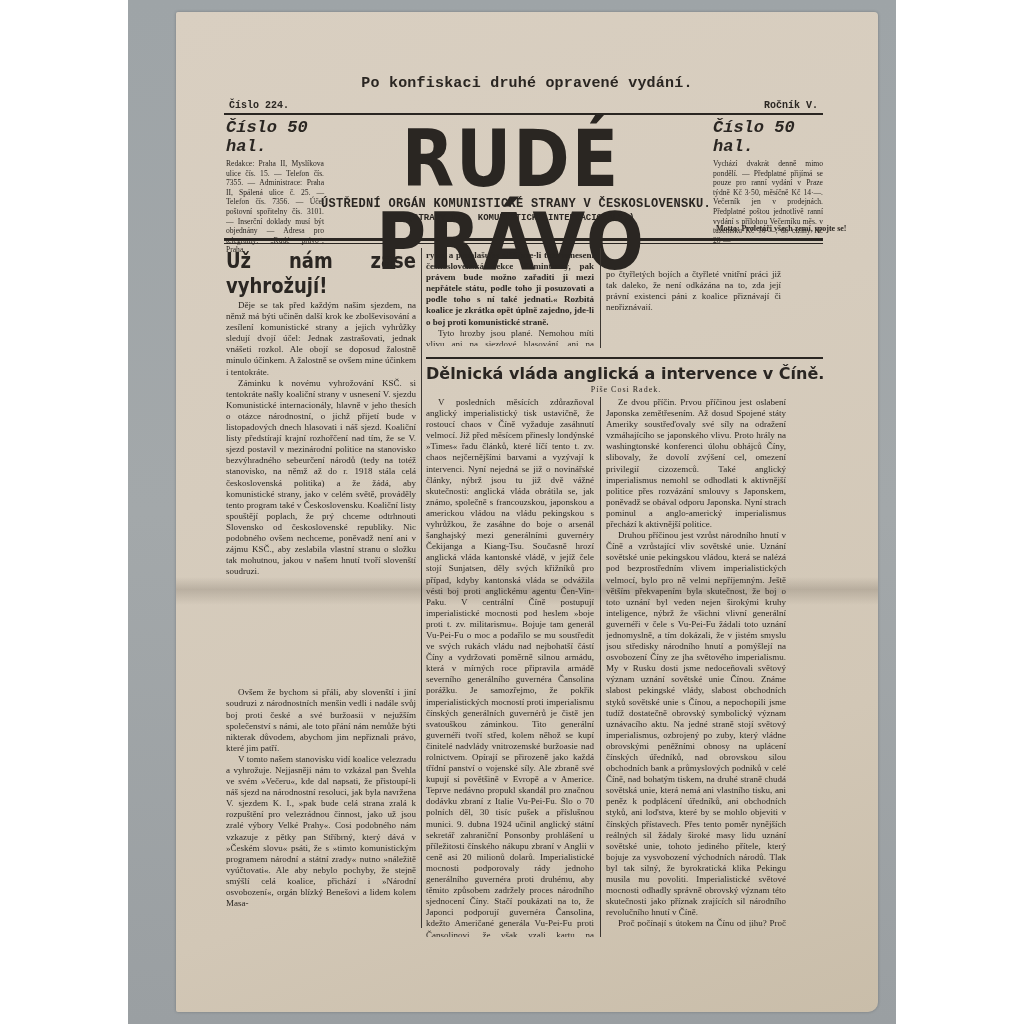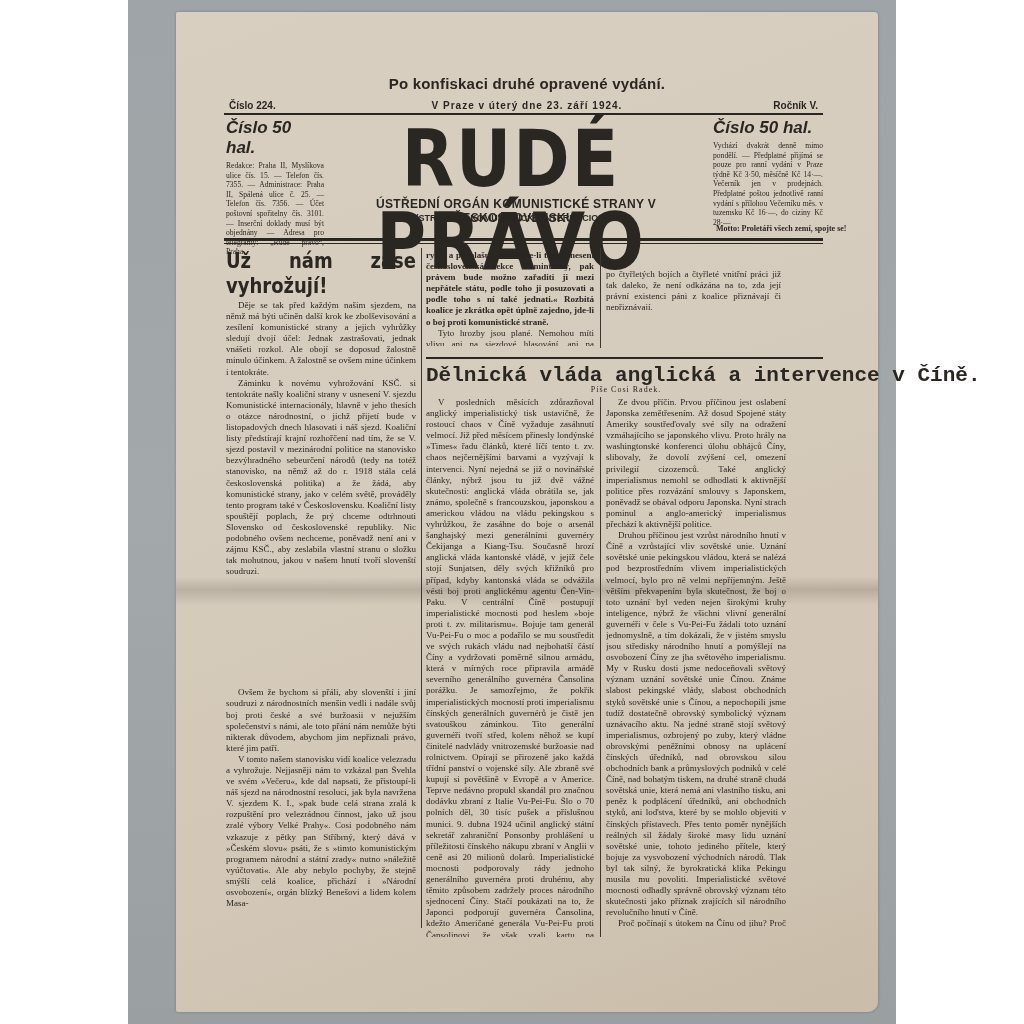--- a/index.html
+++ b/index.html
@@ -18,21 +18,21 @@
     box-shadow:0 0 3px rgba(0,0,0,0.25);
     color:#2a2622;
     border-radius:2px 4px 10px 2px;
   }
   .paper::after {
     content:""; position:absolute; left:0; right:0; top:565px; height:28px;
     background:linear-gradient(180deg,rgba(0,0,0,0) 0%,rgba(60,50,40,0.18) 45%,rgba(0,0,0,0) 100%);
     pointer-events:none;
   }
   .abs { position:absolute; }
-  .sans { font-family:Liberation Sans, sans-serif; }
+  .sans { font-family:Liberation Mono, monospace; }
   .kicker { left:0; right:0; top:63px; text-align:center; font-weight:bold; font-size:15px; letter-spacing:0.2px; }
   .issue-no { left:53px; top:88px; font-size:10px; font-weight:bold; }
   .dateline { left:0; right:0; top:88px; text-align:center; font-size:10px; font-weight:bold; letter-spacing:1px; }
   .volume { right:60px; top:88px; font-size:10px; font-weight:bold; }
   .rule { background:#2a2622; }
   .price { font-style:italic; font-weight:bold; font-size:17px; }
   .ear { font-size:7.6px; line-height:9.6px; text-align:justify; }
   .masthead {
     left:160px; top:106px; width:350px; text-align:center;
     font-family:"DejaVu Sans", sans-serif; font-weight:bold;
@@ -49,21 +49,20 @@
 </style>
 </head>
 <body>
 
 <div class="backdrop"></div>
 
 <div class="paper">
 
   <div class="abs kicker sans">Po konfiskaci druhé opravené vydání.</div>
   <div class="abs issue-no sans">Číslo 224.</div>
-  <div class="abs dateline sans">V Praze v úterý dne 23. září 1924.</div>
   <div class="abs volume sans">Ročník V.</div>
   <div class="abs rule" style="left:48px; right:55px; top:101px; height:2px;"></div>
 
   <div class="abs" style="left:50px; top:106px; width:98px;">
     <div class="price sans">Číslo 50 hal.</div>
     <div class="ear" style="margin-top:3px;">Redakce: Praha II, Myslíkova ulice čís. 15. — Telefon čís. 7355. — Administrace: Praha II, Spálená ulice č. 25. — Telefon čís. 7356. — Účet poštovní spořitelny čís. 3101. — Inserční doklady musí být objednány — Adresa pro telegramy: „Rudé právo“, Praha.</div>
   </div>
 
   <div class="abs masthead">RUDÉ PRÁVO</div>
   <div class="abs subtitle sans">ÚSTŘEDNÍ ORGÁN KOMUNISTICKÉ STRANY V ČESKOSLOVENSKU.</div>
@@ -93,21 +92,21 @@
     <p style="text-indent:0;font-weight:bold;">ryka, a prohlašuje: »Přijme-li tato usnesení československá sekce Kominterny, pak právem bude možno zařaditi ji mezi nepřátele státu, podle toho ji posuzovati a podle toho s ní také jednati.« Rozbitá koalice je zkrátka opět úplně zajedno, jde-li o boj proti komunistické straně.</p>
     <p>Tyto hrozby jsou plané. Nemohou míti vlivu ani na sjezdové hlasování, ani na názorovou jednotu naší strany. Naše strana je</p>
   </div>
   <div class="abs vline" style="left:424px; top:236px; height:100px;"></div>
 
   <div class="abs col" style="left:430px; top:238px; width:175px; height:60px; overflow:hidden;">
     <p style="text-indent:0;margin-top:19px;">po čtyřletých bojích a čtyřleté vnitřní práci již tak daleko, že není odkázána na to, zda její právní existenci páni z koalice přiznávají či nepřiznávají.</p>
   </div>
 
   <div class="abs rule" style="left:250px; right:55px; top:345px; height:2px;"></div>
-  <div class="abs headline" style="left:250px; top:352px; width:400px; font-size:21px; white-space:nowrap;font-family:Liberation Mono, monospace;">Dělnická vláda anglická a intervence v Číně.</div>
+  <div class="abs headline" style="left:250px; top:352px; width:400px; font-size:16px; white-space:nowrap;">Dělnická vláda anglická a intervence v Číně.</div>
   <div class="abs" style="left:250px; top:373px; width:400px; text-align:center; font-size:8px; letter-spacing:1px;">Píše Cosi Radek.</div>
 
   <div class="abs col" style="left:250px; top:385px; width:168px; height:540px; overflow:hidden;">
     <p>V posledních měsících zdůrazňoval anglický imperialistický tisk ustavičně, že rostoucí chaos v Číně vyžaduje zasáhnutí velmocí. Již před měsícem přinesly londýnské »Times« řadu článků, které líčí tento t. zv. chaos nejčernějšími barvami a vyzývají k intervenci. Nyní nejedná se již o novinářské články, nýbrž jsou tu již dvě vážné skutečnosti: anglická vláda obrátila se, jak známo, společně s francouzskou, japonskou a americkou vládou na vládu pekingskou s vyhrůžkou, že zasáhne do boje o arsenál šanghajský mezi generálními guvernéry Čekijanga a Kiang-Tsu. Současně hrozí anglická vláda kantonské vládě, v jejíž čele stojí Sunjatsen, děly svých křižníků pro případ, kdyby kantonská vláda se odvážila vésti boj proti anglickému agentu Čen-Vin-Paku. V centrální Číně postupují imperialistické mocnosti pod heslem »boje proti t. zv. militarismu«. Bojuje tam generál Vu-Pei-Fu o moc a podařilo se mu soustředit ve svých rukách vládu nad nejbohatší částí Číny a vydržovati poměrně silnou armádu, která v mírných roce připravila armádě severního generálního guvernéra Čansolina porážku. Je samozřejmo, že pokřik imperialistických mocností proti imperialismu čínských generálních guvernérů je čistě jen svatouškou záminkou. Tito generální guvernéři tvoří střed, kolem něhož se kupí činitelé nadvlády vnitrozemské buržoasie nad rolnictvem. Opírají se přirozeně jako každá třídní panství o vojenské síly. Ale zbraně své kupují si povětšině v Evropě a v Americe. Teprve nedávno propukl skandál pro značnou dodávku zbraní z Italie Vu-Pei-Fu. Šlo o 70 polních děl, 30 tisíc pušek a příslušnou munici. 9. dubna 1924 učinil anglický státní sekretář zahraniční Ponsonby prohlášení u příležitosti čínského nákupu zbraní v Anglii v ceně asi 20 milionů dolarů. Imperialistické mocnosti podporovaly rády jednoho generálního guvernéra proti druhému, aby těmito způsobem zadržely proces národního sjednocení Číny. Stačí poukázati na to, že Japonci podporují guvernéra Čansolina, kdežto Američané generála Vu-Pei-Fu proti Čansolinovi, že však vzali kartu na »kresťanského« generála Fengu, který vládne v pekingském kraji.</p>
 
   </div>
   <div class="abs vline" style="left:424px; top:385px; height:540px;"></div>
   <div class="abs col" style="left:430px; top:385px; width:180px; height:530px; overflow:hidden;">
     <p>Ze dvou příčin. Prvou příčinou jest oslabení Japonska zemětřesením. Až dosud Spojené státy Ameriky soustřeďovaly své síly na odražení vzmáhajícího se japonského vlivu. Proto hrály na washingtonské konferenci úlohu obhájců Číny, slibovaly, že dovolí zvýšení cel, omezení privilegií cizozemců. Také anglický imperialismus nemohl se odhodlati k aktivnější politice přes rozvázání smlouvy s Japonskem, poněvadž se obával odporu Japonska. Nyní strach pominul a anglo-americký imperialismus přechází k aktivnější politice.</p>
     <p>Druhou příčinou jest vzrůst národního hnutí v Číně a vzrůstající vliv sovětské unie. Uznání sovětské unie pekingskou vládou, která se nalézá pod bezprostředním vlivem imperialistických velmocí, bylo pro ně velmi nepříjemným. Ještě větším překvapením byla skutečnost, že boj o toto uznání byl veden nejen širokými kruhy inteligence, nýbrž že všichni vlivní generální guvernéři v čele s Vu-Pei-Fu žádali toto uznání jednomyslně, a tím dokázali, že v jistém smyslu jsou středisky národního hnutí a pomýšlejí na osvobození Číny ze jha světového imperialismu. My v Rusku dosti jsme nedoceňovali světový význam uznání sovětské unie Čínou. Známe slabost pekingské vlády, slabost obchodních styků sovětské unie s Čínou, a nepochopili jsme tudíž dostatečně obrovský symbolický význam uznávacího aktu. Na jedné straně stojí světový imperialismus, ozbrojený po zuby, který vládne obrovskými peněžními obnosy na uplácení čínských úředníků, nad obrovskou silou obchodních bank a průmyslových podniků v celé Číně, nad bohatým tiskem, na druhé straně chudá sovětská unie, která nemá ani vlastního tisku, ani peněz k podplácení úředníků, ani obchodních styků, ani loďstva, které by se mohlo objeviti v čínských přístavech. Přes tento poměr nynějších reálných sil žádaly široké masy lidu uznání sovětské unie, tohoto jediného přítele, který bojuje za vysvobození východních národů. Tlak byl tak silný, že byrokratická klika Pekingu musila mu povoliti. Imperialistické světové mocnosti odhadly správně obrovský význam této skutečnosti jako příznak zrajících sil národního revolučního hnutí v Číně.</p>

